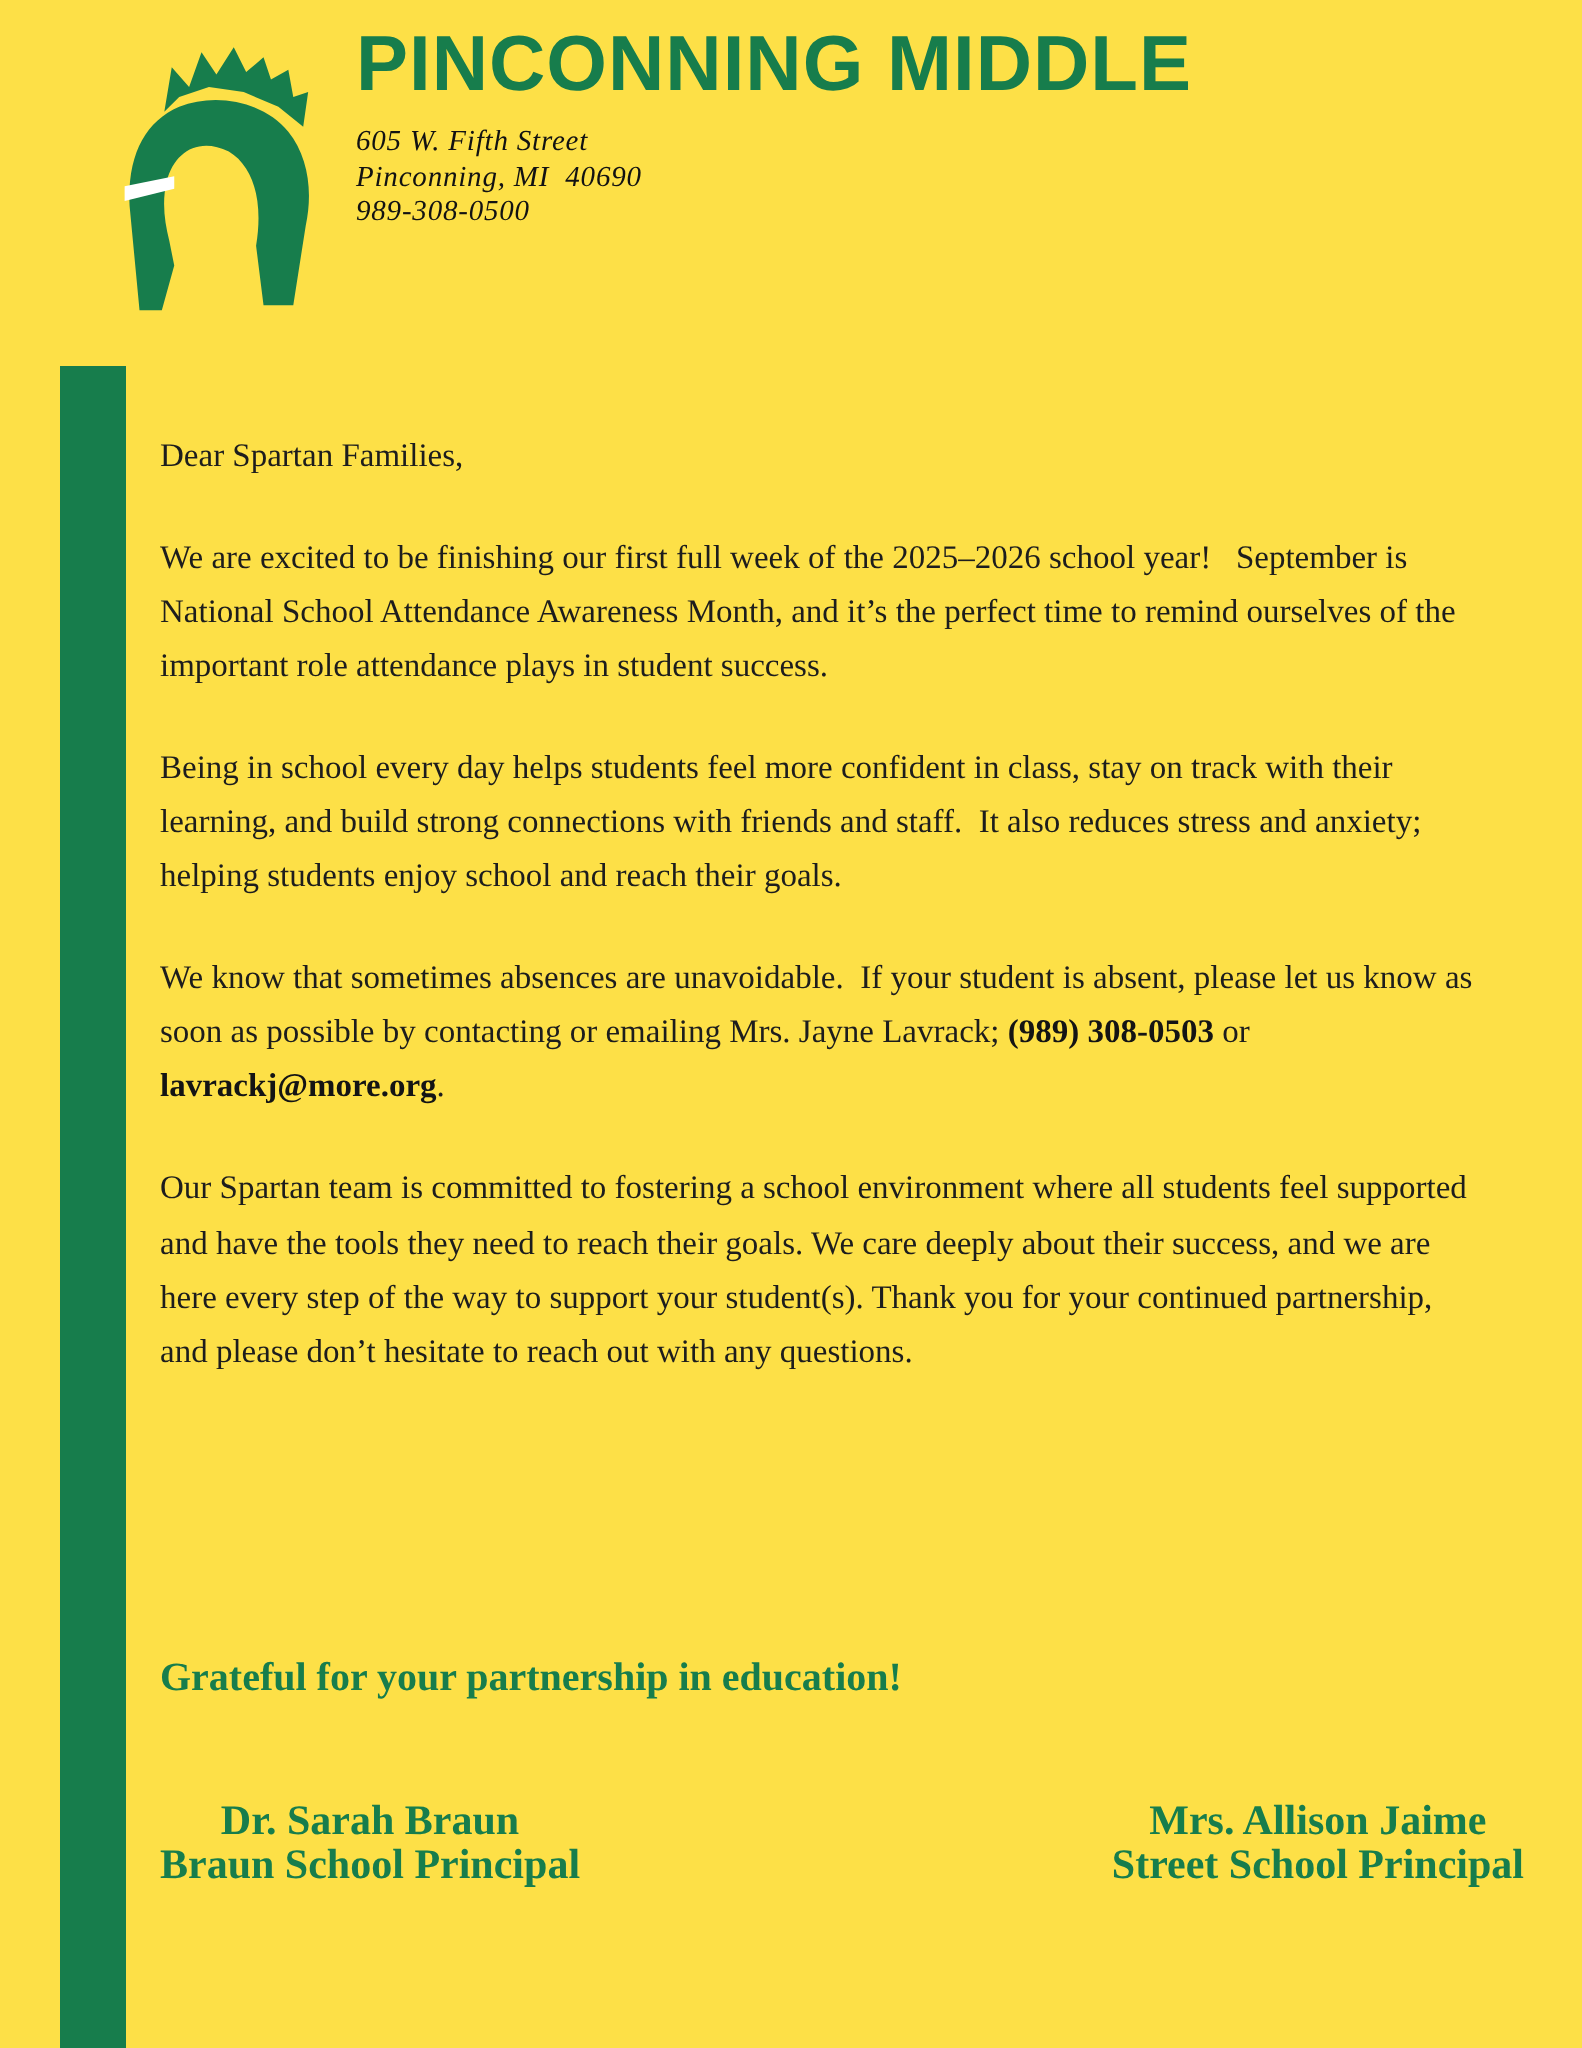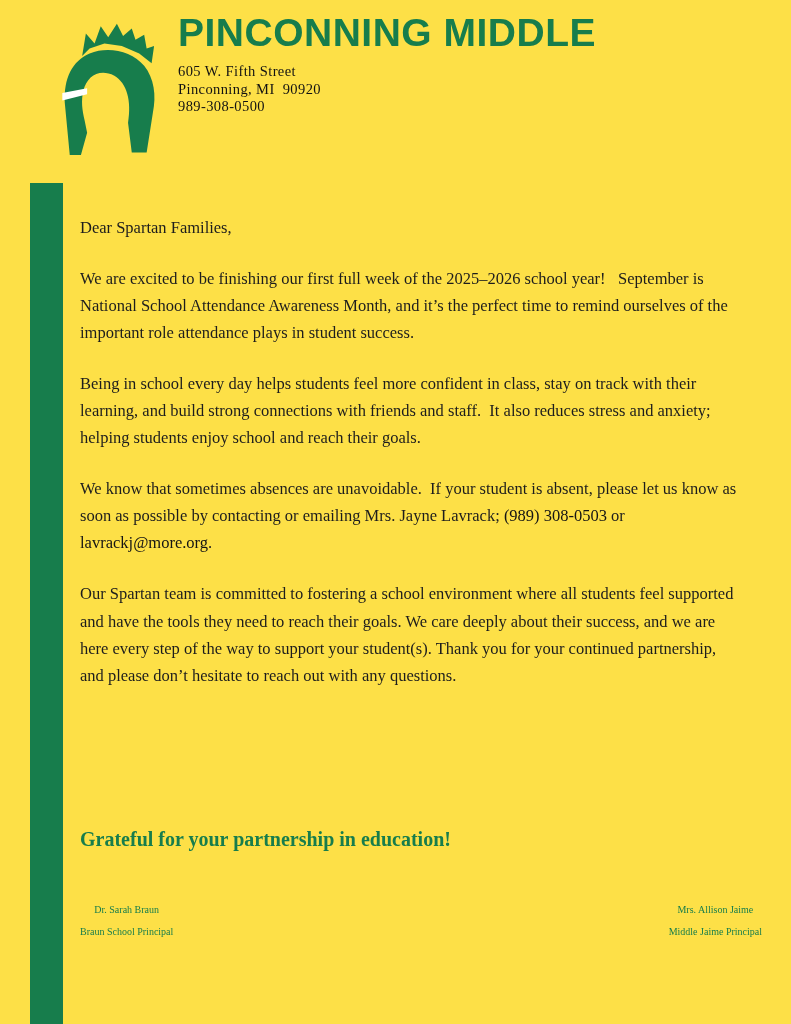--- a/index.html
+++ b/index.html
@@ -35,20 +35,21 @@
     line-height: 1.08;
     letter-spacing: 0.5px;
     color: #177d4c;
   }
   .address {
     margin-top: 9px;
     font-size: 14.5px;
     line-height: 1.22;
     letter-spacing: 0.4px;
     color: #121212;
+    font-style: italic;
   }
   .address div { white-space: pre-wrap; }
   
   .accent-bar {
     position: absolute;
     left: 30px;
     top: 183px;
     width: 33px;
     height: 841px;
     background: #177d4c;
@@ -59,39 +60,39 @@
     left: 80px;
     top: 214px;
     width: 670px;
     font-size: 16.5px;
     line-height: 1.64;
   }
   .letter-body p {
     margin: 0 11px 24px 0;
     white-space: pre-wrap;
   }
-  .letter-body strong { font-weight: normal; color: #141414; }
+  .letter-body strong { font-weight: bold; color: #141414; }
   .closing {
     margin-top: 134px !important;
     margin-bottom: 0 !important;
     color: #177d4c;
     font-weight: bold;
     font-size: 20px;
   }
   .signatures {
     display: flex;
     justify-content: space-between;
     margin-top: 44px;
     width: 682px;
   }
   .sig { text-align: center; }
   .sig-name, .sig-title {
     color: #177d4c;
-    font-weight: normal;
-    font-size: 10px;
+    font-weight: bold;
+    font-size: 21px;
     line-height: 22px;
     white-space: pre-wrap;
   }
 </style>
 </head>
 <body>
 
 <div class="page">
 
   <div class="logo">
@@ -104,21 +105,21 @@
       <polygon fill="#ffffff" points="18,60 38,56 38,61 18,66"></polygon>
     </svg>
   </div>
 
   <div class="head-text">
     <h1 class="school-title">
       <span>PINCONNING MIDDLE</span><br>
     </h1>
     <div class="address">
       <div>605 W. Fifth Street</div>
-      <div>Pinconning, MI  90920</div>
+      <div>Pinconning, MI  40690</div>
       <div>989-308-0500</div>
     </div>
   </div>
 
   <div class="accent-bar"></div>
 
   <main class="letter-body">
     <p>Dear Spartan Families,</p>
 
     <p>We are excited to be finishing our first full week of the 2025–2026 school year!   September is National School Attendance Awareness Month, and it’s the perfect time to remind ourselves of the important role attendance plays in student success.</p>
@@ -131,18 +132,18 @@
 
     <p class="closing">Grateful for your partnership in education!</p>
 
     <div class="signatures">
       <div class="sig">
         <div class="sig-name">Dr. Sarah Braun</div>
         <div class="sig-title">Braun School Principal</div>
       </div>
       <div class="sig">
         <div class="sig-name">Mrs. Allison Jaime</div>
-        <div class="sig-title">Middle Jaime Principal</div>
+        <div class="sig-title">Street School Principal</div>
       </div>
     </div>
   </main>
 
 </div>
 
 </body></html>

